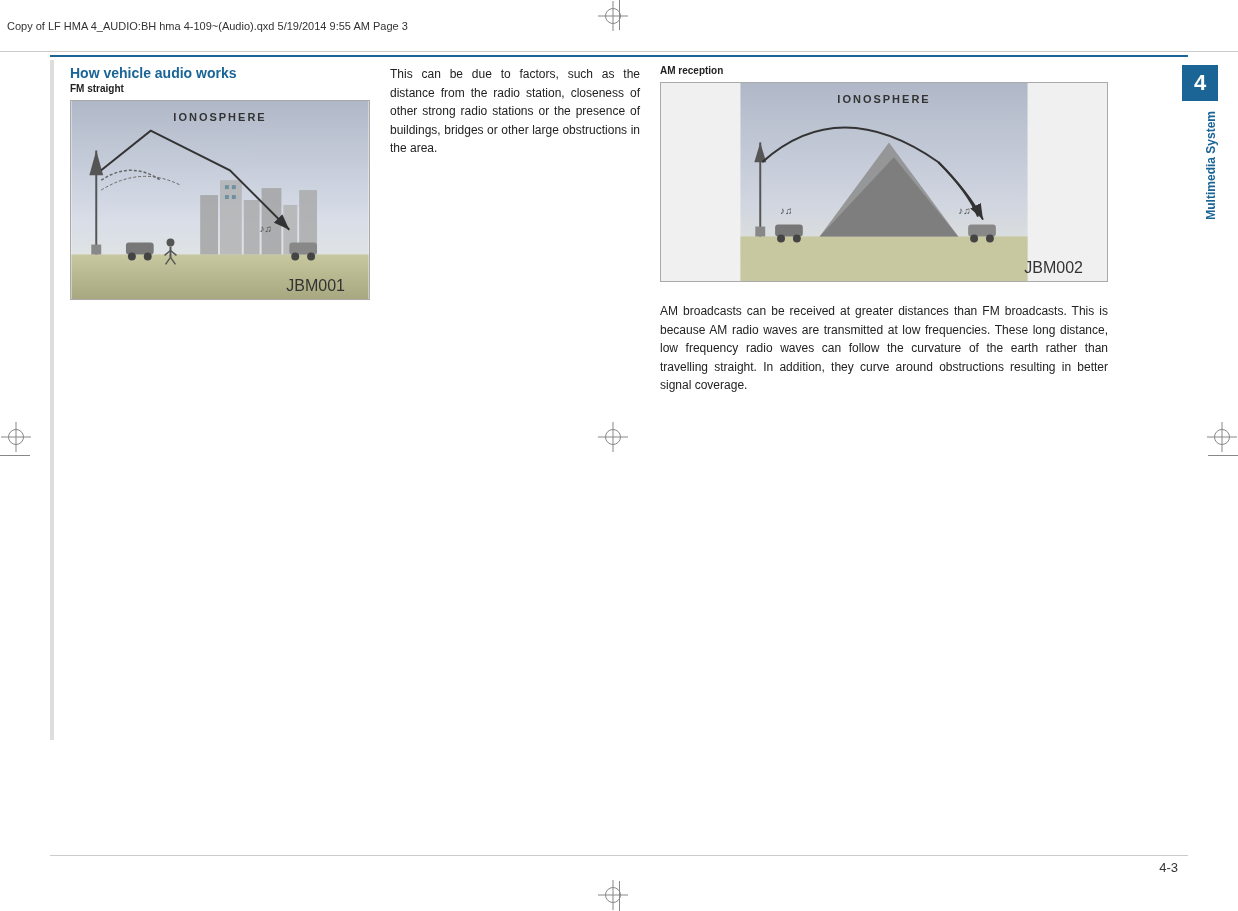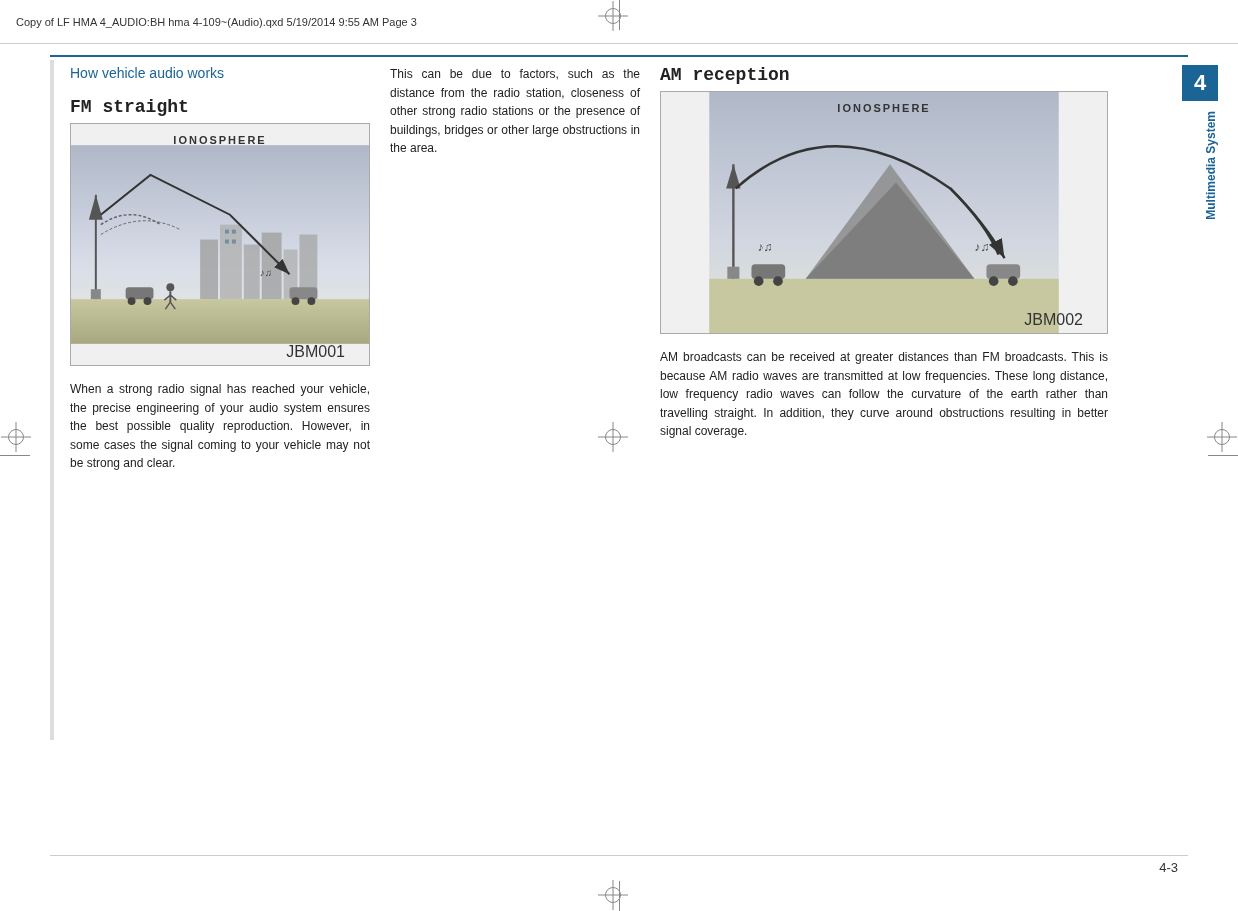--- a/index.html
+++ b/index.html
@@ -13,25 +13,25 @@
       overflow: hidden;
       position: relative;
     }
 
     
     .header-bar {
       position: absolute;
       top: 0;
       left: 0;
       right: 0;
-      height: 44px;
+      height: 52px;
       border-bottom: 1px solid #ccc;
       display: flex;
       align-items: center;
-      padding: 0 16px;
+      padding: 0 7px;
       font-size: 11px;
       color: #333;
     }
     .header-text {
       font-size: 11px;
       color: #333;
     }
 
     
     .crop-mark {
@@ -102,41 +102,40 @@
       flex-shrink: 0;
     }
 
     .col-right {
       flex: 1;
     }
 
     
     .section-heading {
       font-size: 14px;
-      font-weight: normal;
+      font-weight: bold;
       color: #1a6496;
-      margin-bottom: 16px;
+      margin-bottom: 2px;
     }
 
     .subsection-heading {
-      font-size: 18px;
+      font-size: 10px;
       font-weight: bold;
       color: #222;
       margin-bottom: 6px;
-      font-family: Liberation Mono, monospace;
     }
 
     
     .diagram-box {
       width: 100%;
       border: 1px solid #aaa;
       background: #f0f0f0;
-      margin-bottom: 14px;
+      margin-bottom: 20px;
       position: relative;
-      height: 243px;
+      height: 200px;
       overflow: hidden;
     }
 
     .diagram-box .ionosphere-label {
       position: absolute;
       top: 10px;
       left: 50%;
       transform: translateX(-50%);
       font-size: 11px;
       font-weight: bold;
@@ -316,21 +315,20 @@
         <text x="190" y="132" font-size="10" fill="#444">♪♫</text>
 
         <rect x="155" y="85" width="4" height="4" fill="#7090a0"></rect>
         <rect x="162" y="85" width="4" height="4" fill="#7090a0"></rect>
         <rect x="155" y="95" width="4" height="4" fill="#7090a0"></rect>
         <rect x="162" y="95" width="4" height="4" fill="#7090a0"></rect>
       </svg>
       <div class="diagram-caption">JBM001</div>
     </div>
 
-    <p class="body-text">When a strong radio signal has reached your vehicle, the precise engineering of your audio system ensures the best possible quality reproduction. However, in some cases the signal coming to your vehicle may not be strong and clear.</p>
   </div>
 
   <div class="col-middle">
     <p class="body-text">This can be due to factors, such as the distance from the radio station, closeness of other strong radio stations or the presence of buildings, bridges or other large obstructions in the area.</p>
   </div>
 
   <div class="col-right">
     <div class="subsection-heading">AM reception</div>
 
     <div class="diagram-box">

